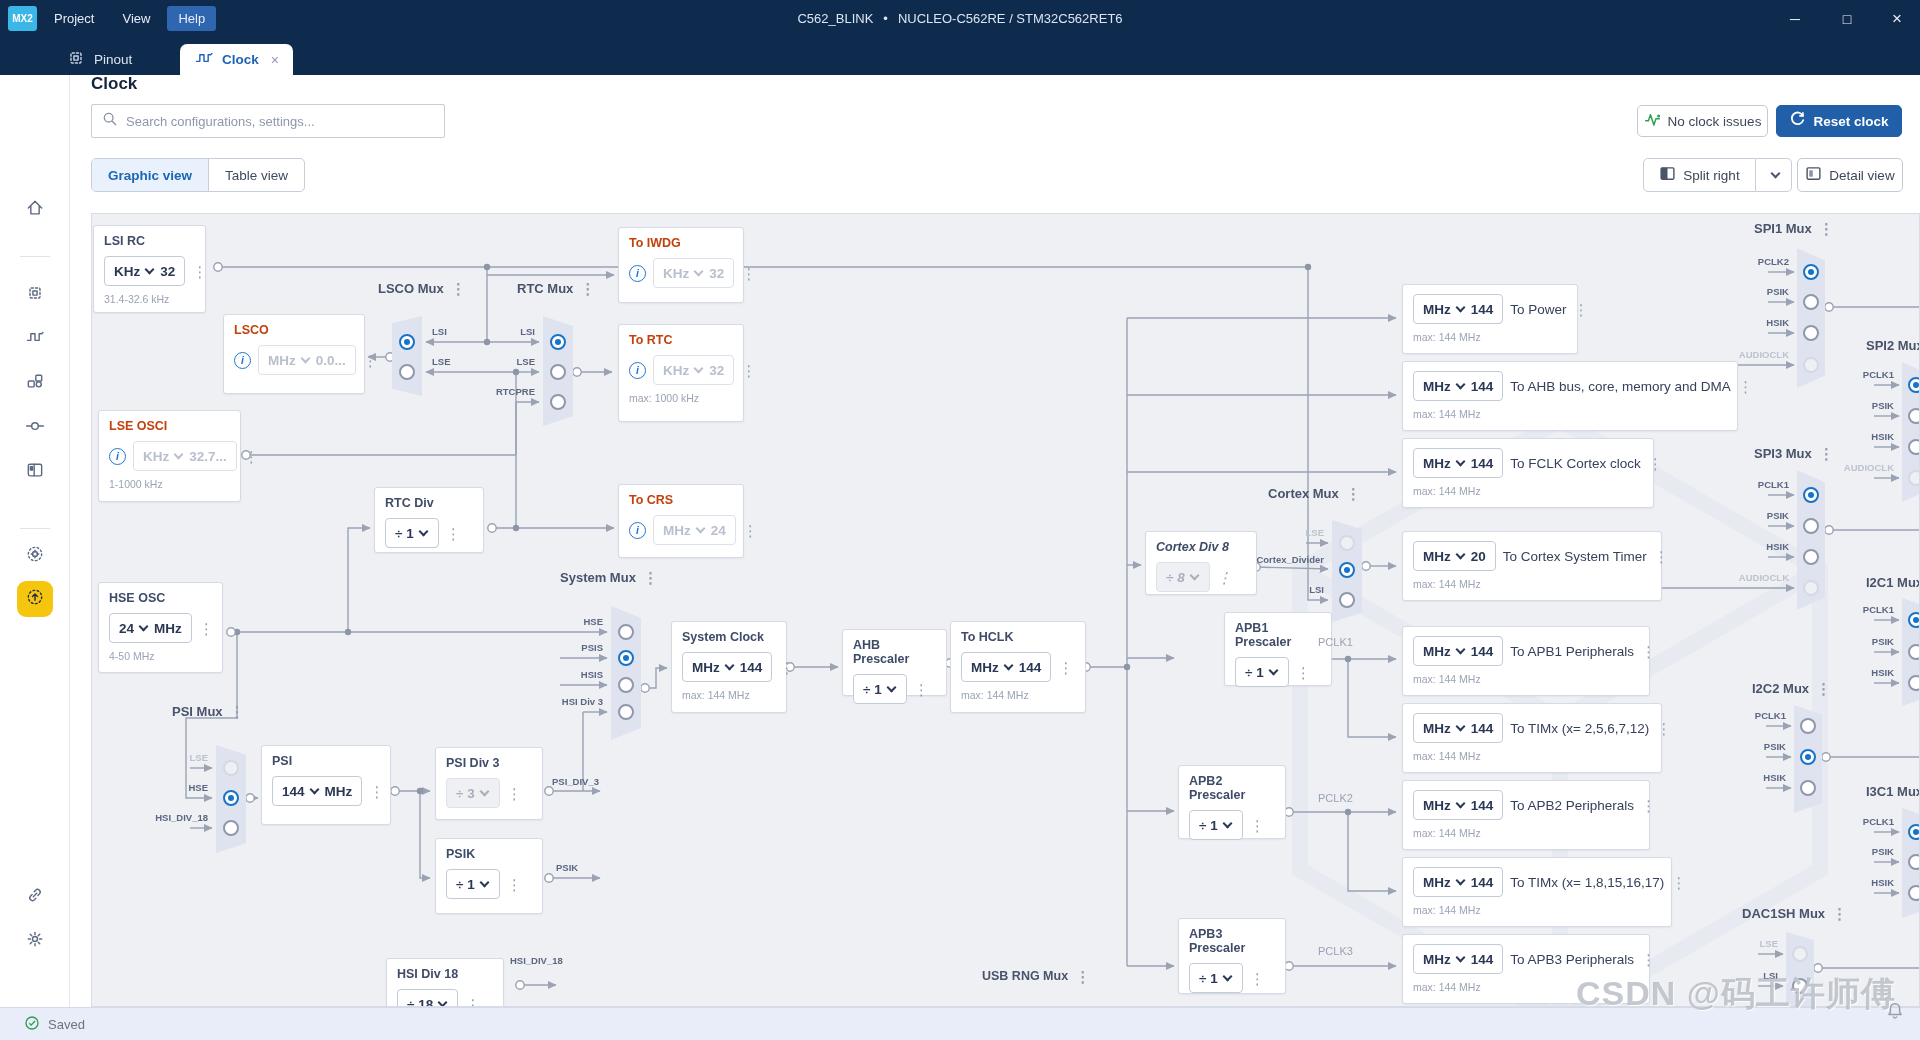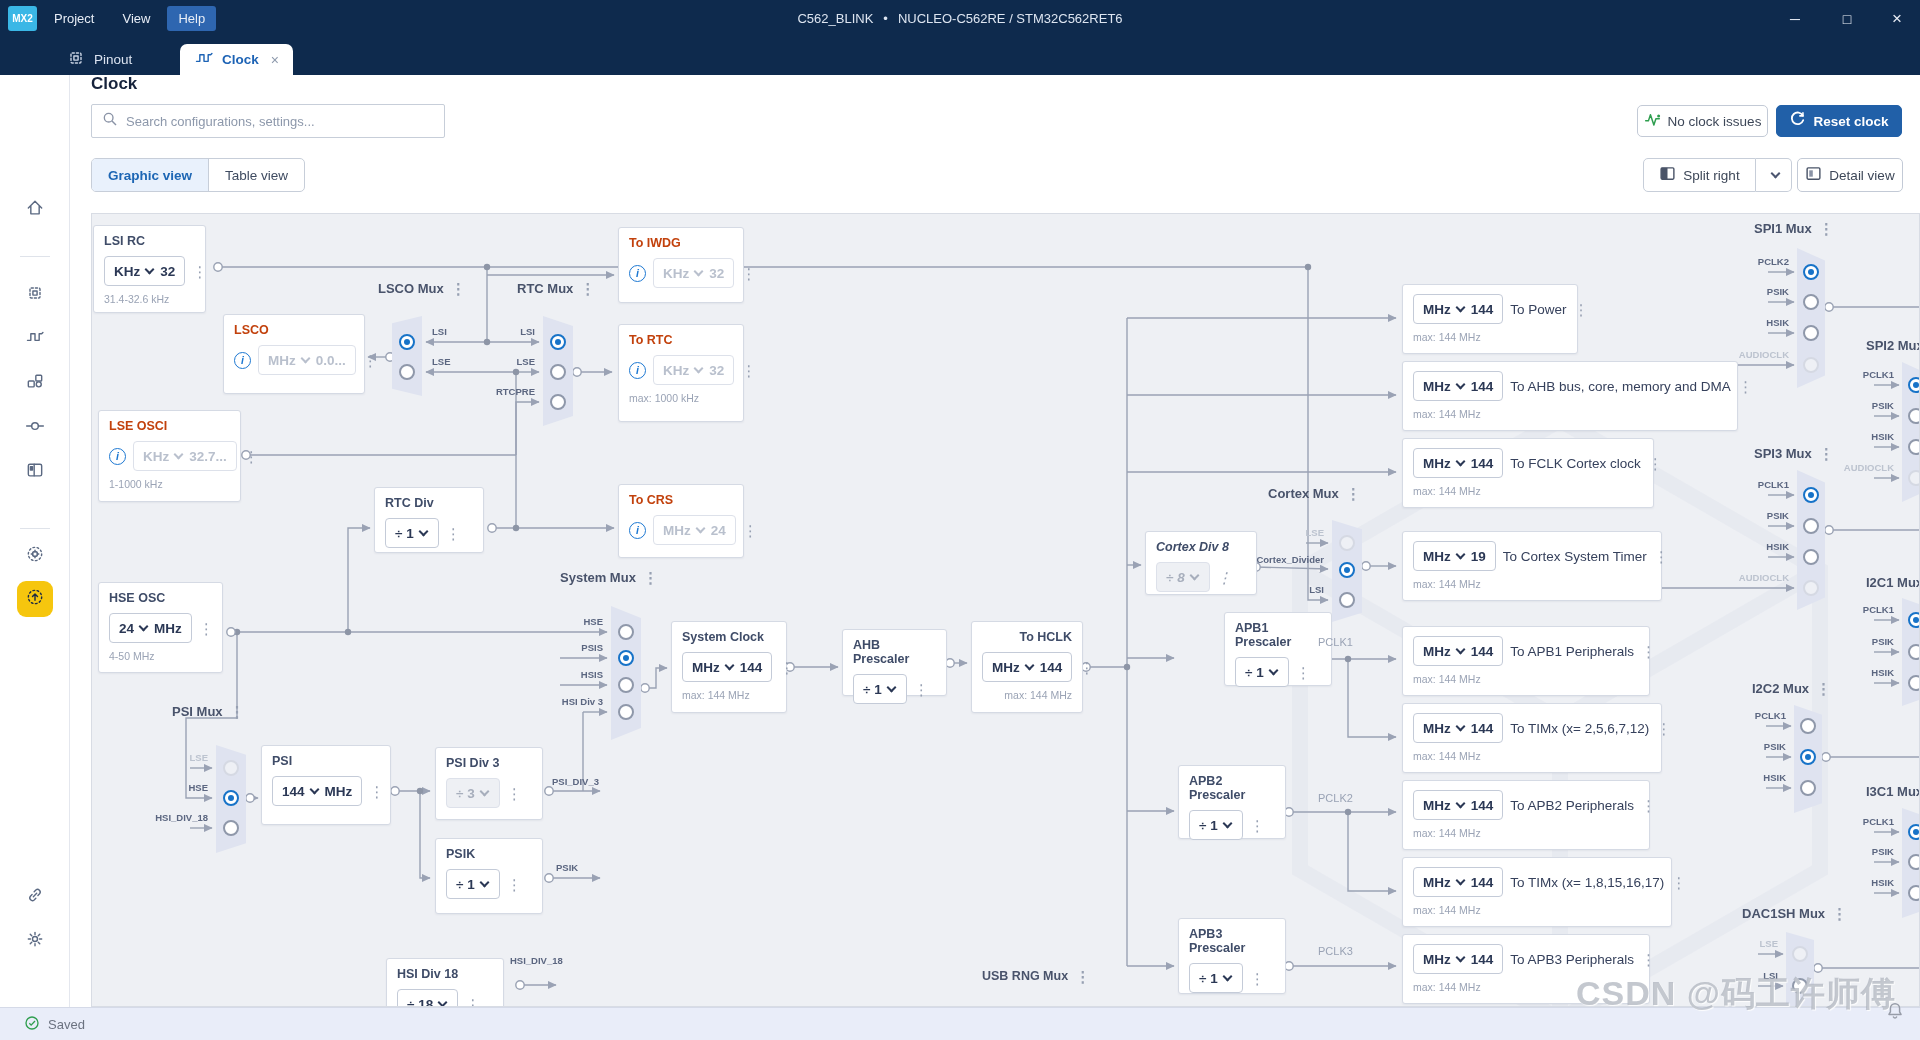--- a/index.html
+++ b/index.html
@@ -475,21 +475,21 @@
         <div class="block" style="left: 842px; top: 629px; width: 105px; height: 67px;">
           <div class="bk-title">AHB Prescaler</div>
           <div class="bk-row">
             <span class="select">
               <span class="sl">÷ 1</span>
               <span class="chv"></span>
             </span>
             <span class="kebab">⋮</span>
           </div>
         </div>
-        <div class="block" style="left: 971px; top: 621px; width: 112px; height: 92px; text-align: right;">
+        <div class="block" style="left: 950px; top: 621px; width: 136px; height: 92px;">
           <div class="bk-title">To HCLK</div>
           <div class="bk-row">
             <span class="select">
               <span class="sl">MHz</span>
               <span class="chv"></span>
               <span class="sr">144</span>
             </span>
             <span class="kebab">⋮</span>
           </div>
           <div class="bk-note">max: 144 MHz</div>
@@ -609,21 +609,21 @@
             <span class="ob-label">To FCLK Cortex clock</span>
             <span class="kebab">⋮</span>
           </div>
           <div class="bk-note">max: 144 MHz</div>
         </div>
         <div class="outblock" style="left: 1402px; top: 531px; width: 260px; height: 70px;">
           <div class="bk-row" style="margin-top:0;">
             <span class="select">
               <span class="sl">MHz</span>
               <span class="chv"></span>
-              <span class="sr">19</span>
+              <span class="sr">20</span>
             </span>
             <span class="ob-label">To Cortex System Timer</span>
             <span class="kebab">⋮</span>
           </div>
           <div class="bk-note">max: 144 MHz</div>
         </div>
         <div class="outblock" style="left: 1402px; top: 626px; width: 248px; height: 70px;">
           <div class="bk-row" style="margin-top:0;">
             <span class="select">
               <span class="sl">MHz</span>

